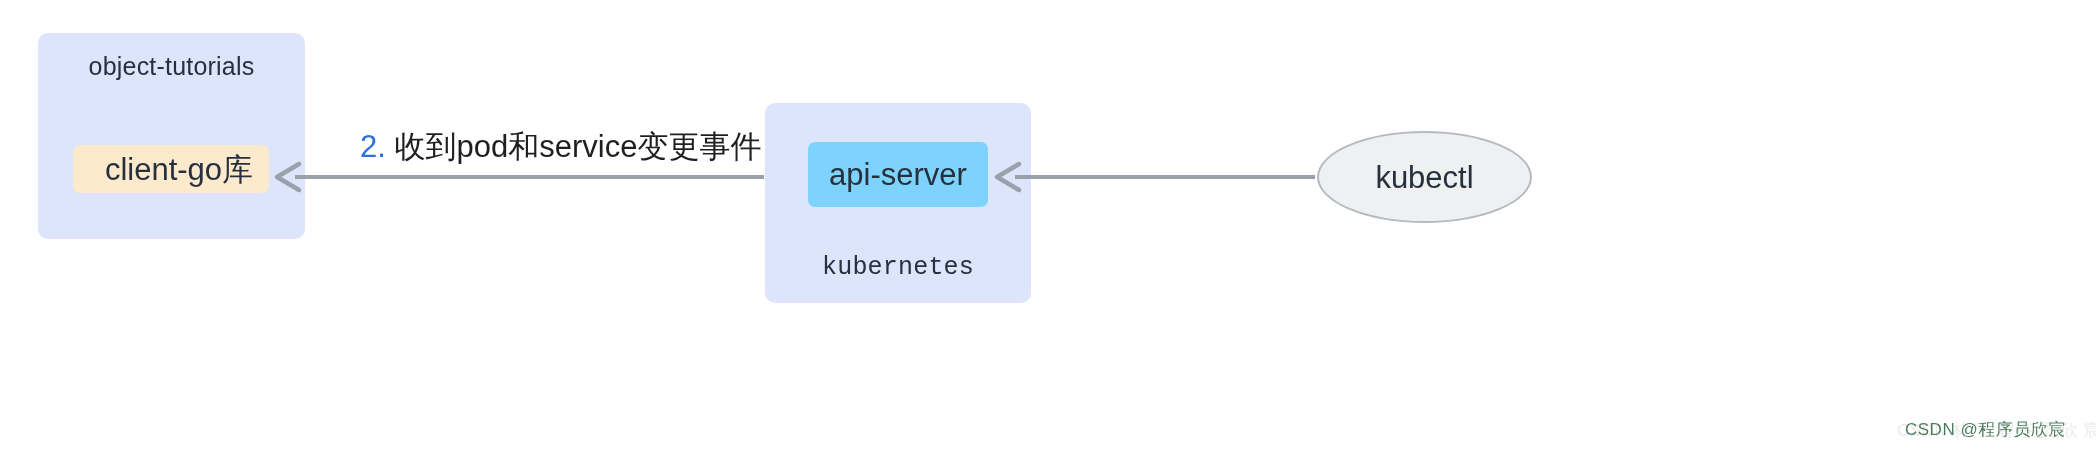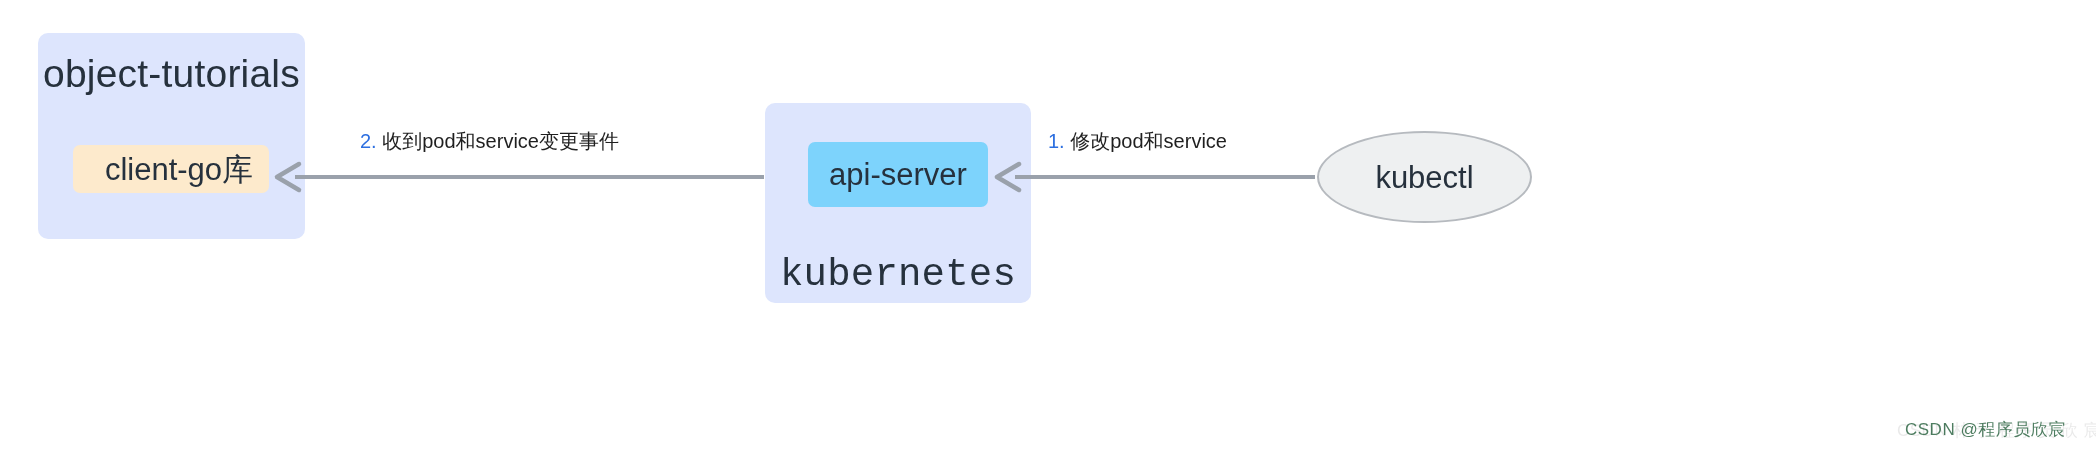--- a/index.html
+++ b/index.html
@@ -24,21 +24,21 @@
     position: absolute;
     background: #dde5fd;
     border-radius: 10px;
     box-sizing: border-box;
   }
   .cluster-title {
     position: absolute;
     left: 0;
     right: 0;
     text-align: center;
-    font-size: 39px;
+    font-size: 25px;
     color: #26313d;
     letter-spacing: 0.2px;
     white-space: nowrap;
   }
 
   
   .node-box {
     position: absolute;
     background: #fdeacc;
     border-radius: 7px;
@@ -80,21 +80,21 @@
     width: 2096px;
     height: 456px;
     overflow: visible;
     pointer-events: none;
   }
 
   
   .edge-label {
     position: absolute;
     white-space: nowrap;
-    font-size: 20px;
+    font-size: 31px;
     line-height: 1;
     color: #1f1f1f;
   }
   .edge-label .num {
     color: #2d6fe0;
   }
 
   
   .watermark {
     position: absolute;
@@ -138,24 +138,20 @@
     <g id="edge-1">
         <line x1="1315" y1="177" x2="1015" y2="177" stroke="#9aa1ab" stroke-width="4" stroke-linecap="butt"></line>
         <polyline points="1019,164 997,177 1019,190" fill="none" stroke="#9aa1ab" stroke-width="4.5" stroke-linecap="round" stroke-linejoin="round"></polyline>
       </g>
     <g id="edge-2">
         <line x1="764" y1="177" x2="295" y2="177" stroke="#9aa1ab" stroke-width="4" stroke-linecap="butt"></line>
         <polyline points="299,164 277,177 299,190" fill="none" stroke="#9aa1ab" stroke-width="4.5" stroke-linecap="round" stroke-linejoin="round"></polyline>
       </g>
   </svg>
 
-  <div class="edge-label" id="edge-label-1" style="left: 1048px; top: 131px;">
-    <span class="num" style="color: rgb(45, 111, 224);">1.</span>
-    <span>修改pod和service</span>
-  </div>
 
   <div class="edge-label" id="edge-label-2" style="left: 360px; top: 131px;">
     <span class="num" style="color: rgb(45, 111, 224);">2.</span>
     <span>收到pod和service变更事件</span>
   </div>
 
   <div class="watermark shadow" id="watermark-alt" style="left: 1897px; top: 419px;">CSDN 林 于 程序 员 欣 宸</div>
   <div class="watermark" id="watermark-main" style="left: 1905px; top: 418px;">CSDN @程序员欣宸</div>
 
 </div>

